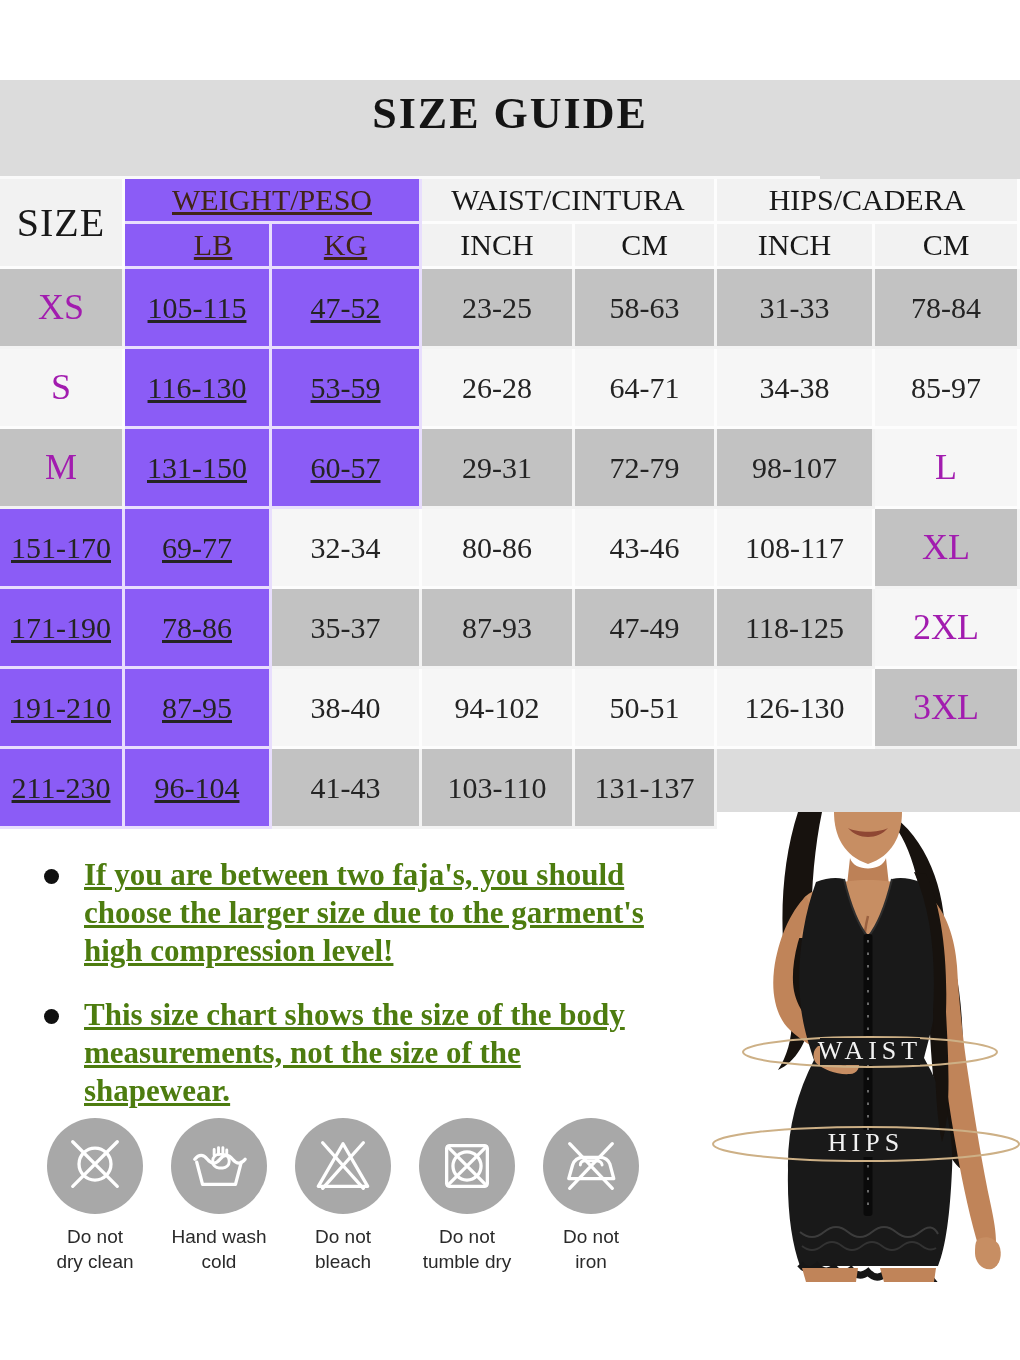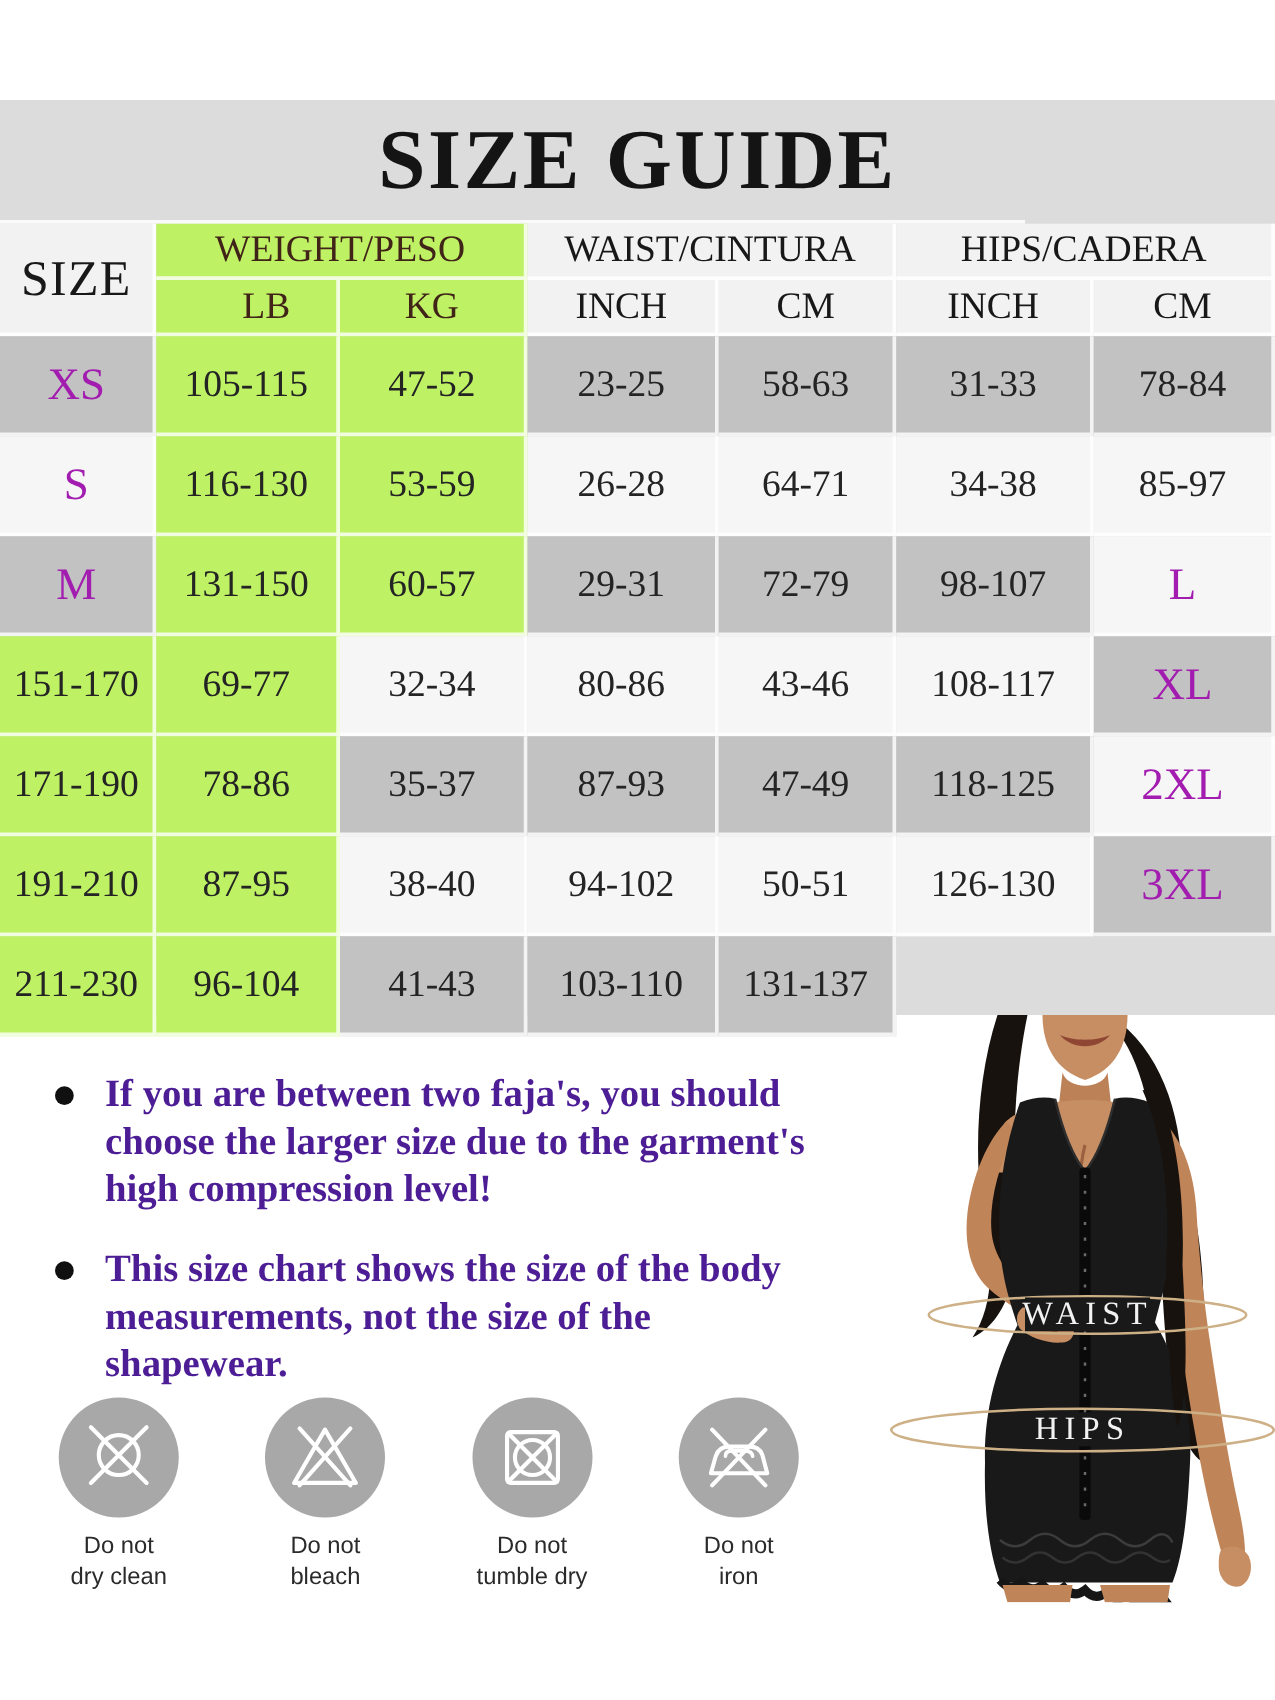--- a/index.html
+++ b/index.html
@@ -4,21 +4,21 @@
 <style>
   html,body{margin:0;padding:0;}
   .page{
     position:relative; width:1020px; height:1360px; background:#ffffff;
     overflow:hidden; font-family:"Liberation Serif","DejaVu Serif",serif; color:#1c1c1c;
   }
   
   .band{position:absolute; left:0; top:80px; width:1020px; height:732px; background:#dcdcdc;}
   .title{
     position:absolute; left:0; top:88px; width:1020px; margin:0;
-    text-align:center; font-size:68px; font-weight:bold; letter-spacing:2px; color:#141414;
+    text-align:center; font-size:44px; font-weight:bold; letter-spacing:2px; color:#141414;
   }
   
   .size-table{
     position:absolute; left:0; top:176px; width:820px;
     display:grid;
     grid-template-columns:125px 147px 150px 153px 142px 158px 145px;
     grid-template-rows:45px 45px repeat(7,80px);
     border-top:3px solid rgba(255,255,255,0.85);
     box-sizing:border-box;
   }
@@ -29,27 +29,27 @@
     box-sizing:border-box; text-align:center; line-height:1.05;
   }
   .hdr{background:#f2f2f2; font-size:30px; color:#181818;}
   .hdr-size{grid-column:1; grid-row:1 / span 2; font-size:40px; letter-spacing:1px;}
   .hdr-weight{grid-column:2 / span 2; grid-row:1;}
   .hdr-waist{grid-column:4 / span 2; grid-row:1;}
   .hdr-hips{grid-column:6 / span 2; grid-row:1;}
   .hdr-lb{grid-column:2; grid-row:2;padding-left:32px;} .hdr-kg{grid-column:3; grid-row:2;}
   .hdr-winch{grid-column:4; grid-row:2;} .hdr-wcm{grid-column:5; grid-row:2;}
   .hdr-hinch{grid-column:6; grid-row:2;} .hdr-hcm{grid-column:7; grid-row:2;}
-  .cell-orange{background:#bef264; color:#412418;}
+  .cell-orange{background:#8b5cf6; color:#412418;text-decoration:underline;}
   .row-gray{background:#c2c2c2;}
   .row-light{background:#f6f6f6;}
   .size-cell{font-size:36px; color:#a21caf;}
   .data-cell{font-size:30px; color:#242424;}
   
-  .note{position:absolute; left:44px; display:flex; gap:25px; color:#4c1d95;}
+  .note{position:absolute; left:44px; display:flex; gap:25px; color:#4d7c0f;text-decoration:underline;}
   .note-1{top:856px;} .note-2{top:996px;}
   .dot{width:15px; height:15px; border-radius:50%; background:#101010; margin-top:13px; flex:none;}
   .note-text{font-size:31px; font-weight:bold; line-height:38px;}
   .note-text span{display:block; white-space:nowrap;}
   
   .care-row{position:absolute; left:36px; top:1118px; width:614px; display:flex; justify-content:space-between;}
   .care-item{width:118px; display:flex; flex-direction:column; align-items:center;}
   .care-disc{
     width:96px; height:96px; border-radius:50%; background:#a8a8a8;
     display:flex; align-items:center; justify-content:center; flex:none;
@@ -163,20 +163,34 @@
           <circle cx="32" cy="30" r="16.5"></circle>
           <path d="M9 7 L55 53 M55 7 L9 53"></path>
         </svg>
       </div>
       <div class="care-label">
         <span>Do not</span>
         <span>dry clean</span>
       </div>
     </div>
 
+    <div class="care-item">
+      <div class="care-disc">
+        <svg viewBox="0 0 64 64" width="62" height="62">
+          <path d="M7 25 q6.5 -8 13 0 q6.5 8 13 0 q6.5 -8 13 0 q6.5 8 13 0"></path>
+          <path d="M9 28 L15 51 H49 L55 28"></path>
+          <path d="M27 21 V15 M31.5 20 V13 M36 20 V13 M40 21 V15.5" stroke-width="3"></path>
+          <rect x="25.5" y="20" width="17" height="14" rx="6.5" stroke-width="3"></rect>
+        </svg>
+      </div>
+      <div class="care-label">
+        <span>Hand wash</span>
+        <span>cold</span>
+      </div>
+    </div>
 
     <div class="care-item">
       <div class="care-disc">
         <svg viewBox="0 0 64 64" width="62" height="62">
           <path d="M32 9 L6.5 53 H57.5 Z"></path>
           <path d="M11 8 L53 55 M53 8 L11 55"></path>
         </svg>
       </div>
       <div class="care-label">
         <span>Do not</span>

